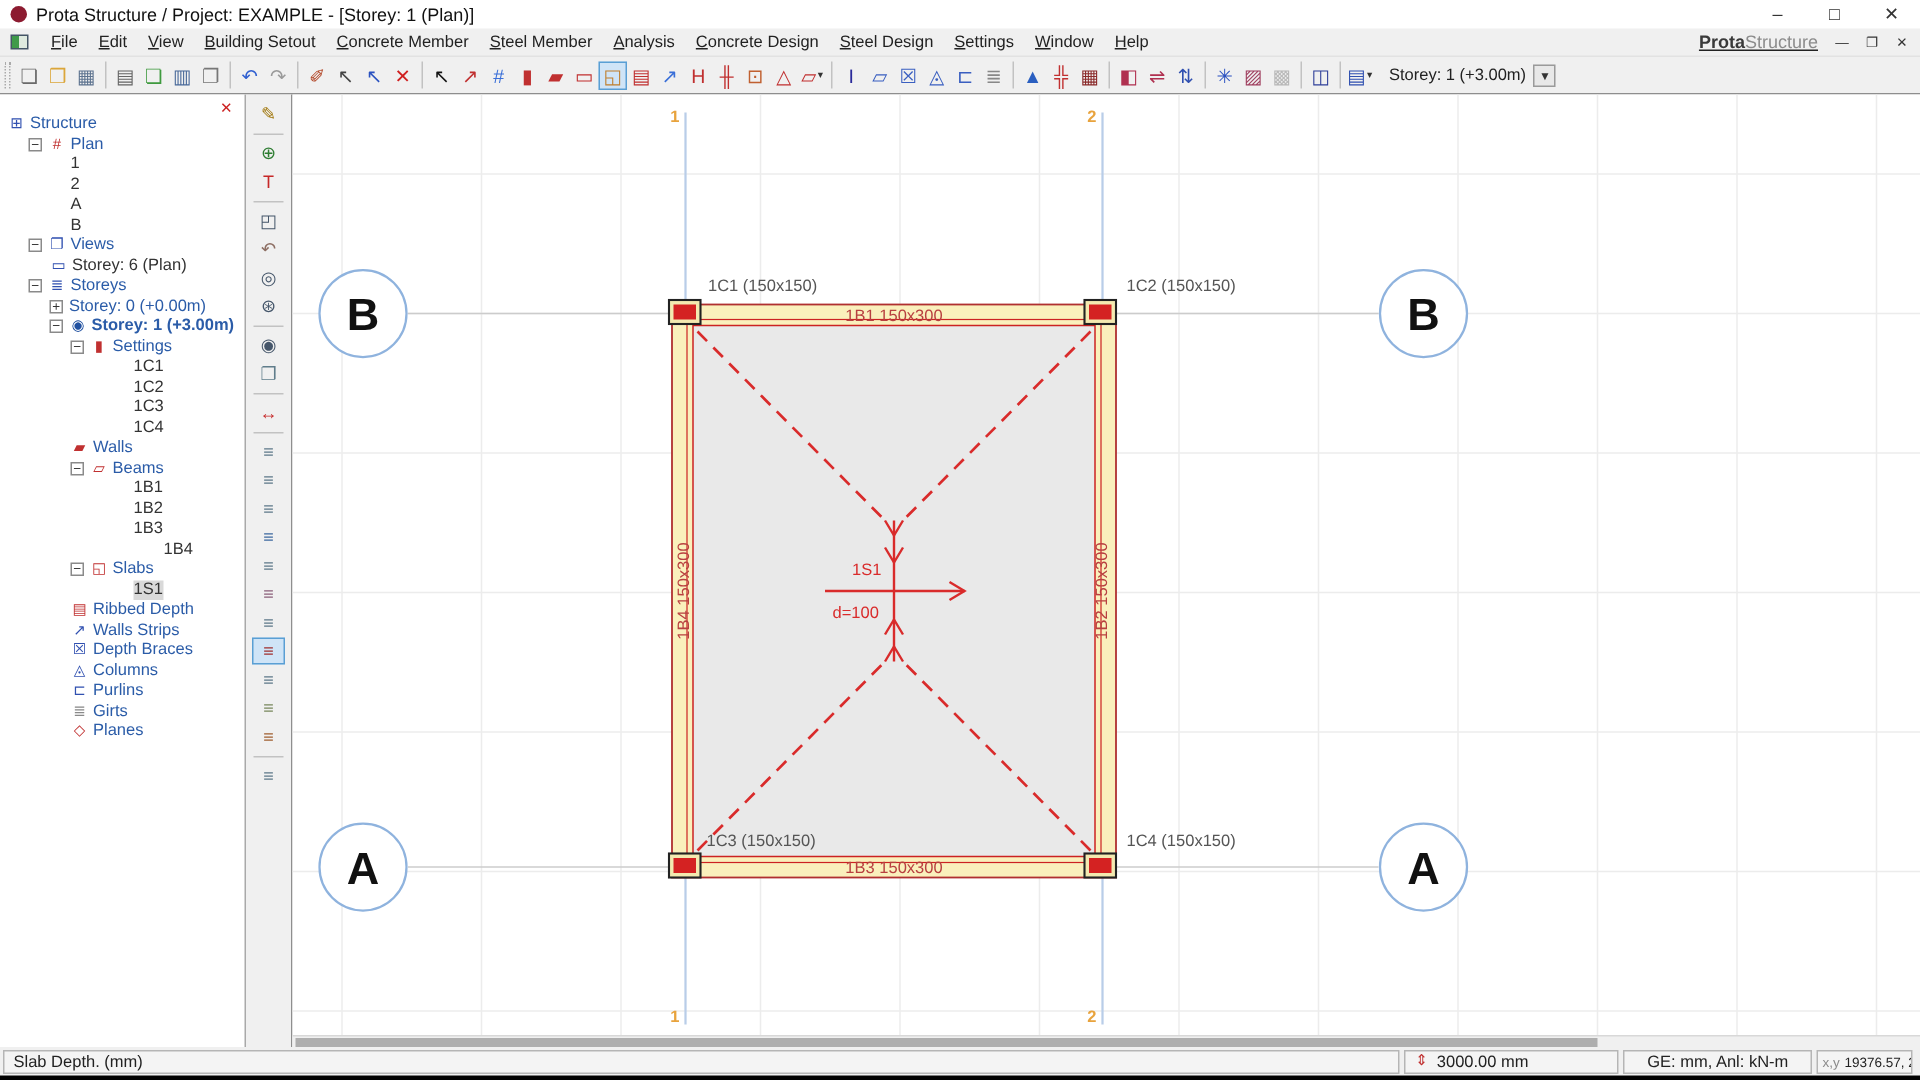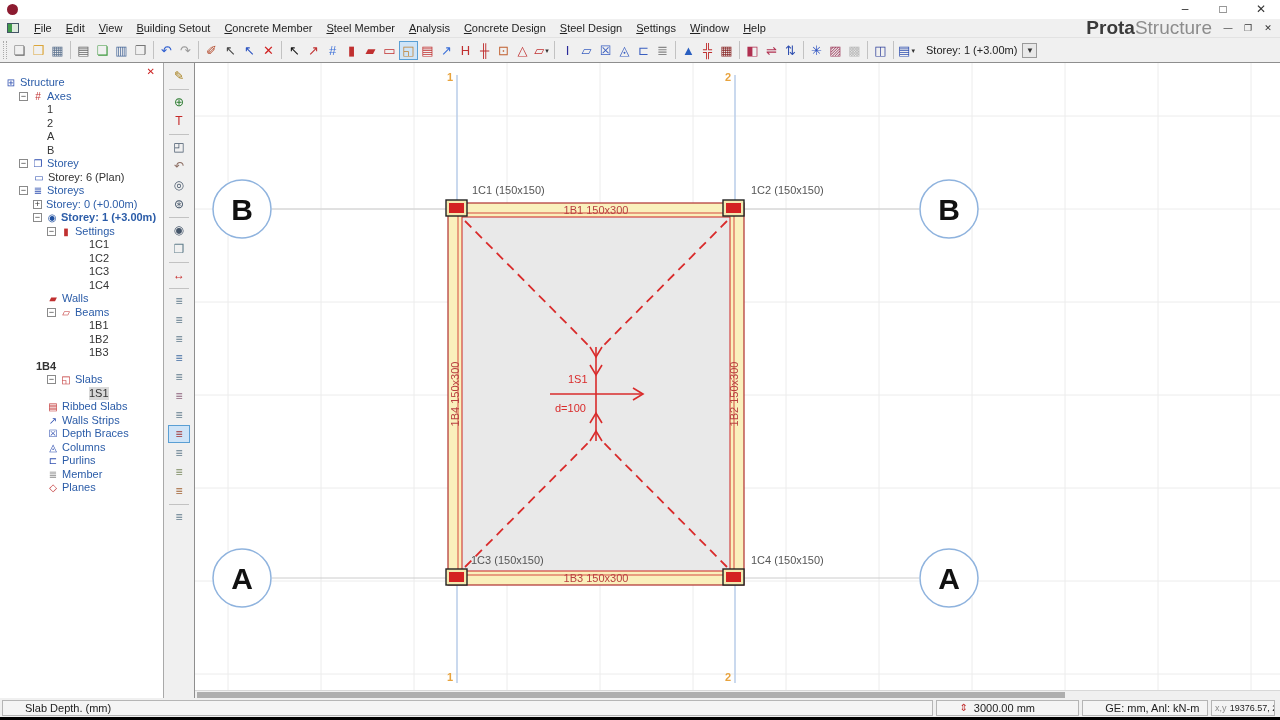--- a/index.html
+++ b/index.html
@@ -11,21 +11,21 @@
   .app-icon { width:11px; height:11px; border-radius:50%; background:#8c1b30; margin:0 6px 0 7px; }
   .title-text { flex:0 0 auto; }
   .tb-spacer { flex:1; }
   .win-btn { width:38px; height:19px; text-align:center; line-height:18px; font-size:12px; color:#333; }
 
   
   .menubar { position:absolute; left:0; top:19px; width:1280px; height:19px; background:#f0f0f0; display:flex; align-items:center; font-size:11px; color:#222; border-bottom:1px solid #e2e2e2; }
   .mdi-icon { width:12px; height:10px; border:1px solid #456; background:linear-gradient(90deg,#3f9a4a 45%, #dfeadf 45%); margin:0 8px 0 7px; }
   .menu-item { padding:2px 7px; display:inline-block; }
   .menu-item::first-letter { text-decoration:underline; }
-  .brand { font-size:19px; letter-spacing:0; margin-right:8px; white-space:nowrap; }
+  .brand { font-size:12px; letter-spacing:0; margin-right:8px; white-space:nowrap;text-decoration:underline; }
   .brand b { color:#3a3a3a; font-weight:bold; }
   .brand span { color:#8c8c8c; font-weight:normal; }
   .mdi-btn { width:16px; text-align:center; font-size:9px; color:#333; margin-right:4px; }
 
   
   .toolbar { position:absolute; left:0; top:38px; width:1280px; height:25px; background:#f0f0f0; border-bottom:1px solid #8e8e8e; display:flex; align-items:center; padding-left:3px; }
   .tb-grip { width:4px; height:18px; border-left:1px dotted #aaa; border-right:1px dotted #aaa; margin-right:3px; }
   .tb-btn { width:19px; height:19px; display:inline-flex; align-items:center; justify-content:center; font-size:13px; line-height:19px; position:relative; border:1px solid transparent; }
   .tb-btn.sel { background:#cfe4f7; border:1px solid #5a9fd4; }
   .tb-btn .caret { font-size:7px; color:#333; margin-left:1px; }
@@ -49,36 +49,37 @@
   .sb-btn { width:22px; height:18px; display:flex; align-items:center; justify-content:center; font-size:12px; border:1px solid transparent; margin-bottom:1px; }
   .sb-btn.sel { background:#cfe4f7; border:1px solid #5a9fd4; }
   .sb-sep { width:20px; height:1px; background:#c2c2c2; margin:3px 0; }
 
   .canvas { position:absolute; left:195px; top:63px; width:1085px; height:635px; background:#fff; }
   .hscroll { position:absolute; left:0; bottom:0; width:1085px; height:8px; background:#f0f0f0; border-top:1px solid #d8d8d8; }
   .hscroll .thumb { position:absolute; left:2px; top:1px; height:6px; width:868px; background:#aeaeae; }
 
   
   .statusbar { position:absolute; left:0; top:698px; width:1280px; height:19px; background:#f0f0f0; display:flex; align-items:center; font-size:11px; color:#222; padding:0 2px; }
-  .sb-cell { border:1px solid #b5b5b5; background:#f4f4f4; height:16px; line-height:14px; padding:0 22px; margin-right:3px; white-space:nowrap; overflow:hidden; }
+  .sb-cell { border:1px solid #b5b5b5; background:#f4f4f4; height:16px; line-height:14px; padding:0 6px; margin-right:3px; white-space:nowrap; overflow:hidden; }
   .sb-hint { width:933px; }
   .sb-height { width:143px; display:flex; align-items:center; }
   .sb-height .ico { color:#c03030; font-size:10px; margin-right:6px; }
   .sb-units { width:126px; text-align:center; }
   .sb-coords { width:64px; font-size:9px; padding:0 3px; display:flex; align-items:center; }
   .sb-coords .pre { color:#8a8a8a; margin-right:3px; }
   .bottom-strip { position:absolute; left:0; top:717px; width:1280px; height:3px; background:#000; }
 </style>
 </head>
 <body>
 
 <div id="app">
 
   <div class="titlebar">
     <div class="app-icon"></div>
+    <div class="title-text">Prota Structure / Project: EXAMPLE - [Storey: 1 (Plan)]</div>
     <div class="tb-spacer"></div>
     <div class="win-btn">–</div>
     <div class="win-btn">□</div>
     <div class="win-btn">✕</div>
   </div>
 
   <div class="menubar">
     <div class="mdi-icon"></div>
     <div id="menu-items"><span class="menu-item">File</span><span class="menu-item">Edit</span><span class="menu-item">View</span><span class="menu-item">Building Setout</span><span class="menu-item">Concrete Member</span><span class="menu-item">Steel Member</span><span class="menu-item">Analysis</span><span class="menu-item">Concrete Design</span><span class="menu-item">Steel Design</span><span class="menu-item">Settings</span><span class="menu-item">Window</span><span class="menu-item">Help</span></div>
     <div class="tb-spacer"></div>
@@ -153,38 +154,38 @@
   <div class="tree-panel">
     <div class="tree-close">✕</div>
     <div class="tree-body" id="structure-tree">
         <div class="tree-row" style="padding-left: 5px;">
           <span class="tree-ico" style="color: rgb(48, 80, 176);">⊞</span>
           <span class="tree-label cat">Structure</span>
         </div>
         <div class="tree-row" style="padding-left: 19px;">
           <span class="expander">−</span>
           <span class="tree-ico" style="color: rgb(192, 48, 48);">#</span>
-          <span class="tree-label cat">Axes</span>
+          <span class="tree-label cat">Plan</span>
         </div>
         <div class="tree-row" style="padding-left: 47px;">
           <span class="tree-label leaf">1</span>
         </div>
         <div class="tree-row" style="padding-left: 47px;">
           <span class="tree-label leaf">2</span>
         </div>
         <div class="tree-row" style="padding-left: 47px;">
           <span class="tree-label leaf">A</span>
         </div>
         <div class="tree-row" style="padding-left: 47px;">
           <span class="tree-label leaf">B</span>
         </div>
         <div class="tree-row" style="padding-left: 19px;">
           <span class="expander">−</span>
           <span class="tree-ico" style="color: rgb(48, 80, 176);">❐</span>
-          <span class="tree-label cat">Storey</span>
+          <span class="tree-label cat">Views</span>
         </div>
         <div class="tree-row" style="padding-left: 33px;">
           <span class="tree-ico" style="color: rgb(48, 80, 176);">▭</span>
           <span class="tree-label leaf">Storey: 6 (Plan)</span>
         </div>
         <div class="tree-row" style="padding-left: 19px;">
           <span class="expander">−</span>
           <span class="tree-ico" style="color: rgb(48, 80, 176);">≣</span>
           <span class="tree-label cat">Storeys</span>
         </div>
@@ -225,54 +226,54 @@
         </div>
         <div class="tree-row" style="padding-left: 89px;">
           <span class="tree-label leaf">1B1</span>
         </div>
         <div class="tree-row" style="padding-left: 89px;">
           <span class="tree-label leaf">1B2</span>
         </div>
         <div class="tree-row" style="padding-left: 89px;">
           <span class="tree-label leaf">1B3</span>
         </div>
-        <div class="tree-row" style="padding-left: 36px; font-weight: bold;">
+        <div class="tree-row" style="padding-left: 109px;">
           <span class="tree-label leaf">1B4</span>
         </div>
         <div class="tree-row" style="padding-left: 47px;">
           <span class="expander">−</span>
           <span class="tree-ico" style="color: rgb(192, 48, 48);">◱</span>
           <span class="tree-label cat">Slabs</span>
         </div>
         <div class="tree-row sel-row" style="padding-left: 89px;">
           <span class="tree-label leaf">1S1</span>
         </div>
         <div class="tree-row" style="padding-left: 47px;">
           <span class="tree-ico" style="color: rgb(192, 48, 48);">▤</span>
-          <span class="tree-label cat">Ribbed Slabs</span>
+          <span class="tree-label cat">Ribbed Depth</span>
         </div>
         <div class="tree-row" style="padding-left: 47px;">
           <span class="tree-ico" style="color: rgb(48, 80, 176);">↗</span>
           <span class="tree-label cat">Walls Strips</span>
         </div>
         <div class="tree-row" style="padding-left: 47px;">
           <span class="tree-ico" style="color: rgb(48, 80, 176);">☒</span>
           <span class="tree-label cat">Depth Braces</span>
         </div>
         <div class="tree-row" style="padding-left: 47px;">
           <span class="tree-ico" style="color: rgb(48, 80, 176);">◬</span>
           <span class="tree-label cat">Columns</span>
         </div>
         <div class="tree-row" style="padding-left: 47px;">
           <span class="tree-ico" style="color: rgb(48, 80, 176);">⊏</span>
           <span class="tree-label cat">Purlins</span>
         </div>
         <div class="tree-row" style="padding-left: 47px;">
           <span class="tree-ico" style="color: rgb(138, 138, 138);">≣</span>
-          <span class="tree-label cat">Member</span>
+          <span class="tree-label cat">Girts</span>
         </div>
         <div class="tree-row" style="padding-left: 47px;">
           <span class="tree-ico" style="color: rgb(192, 48, 48);">◇</span>
           <span class="tree-label cat">Planes</span>
         </div>
       </div>
   </div>
 
   <div class="side-toolbar" id="side-toolbar">
       <span class="sb-btn" style="color: rgb(160, 118, 10);">✎</span>

